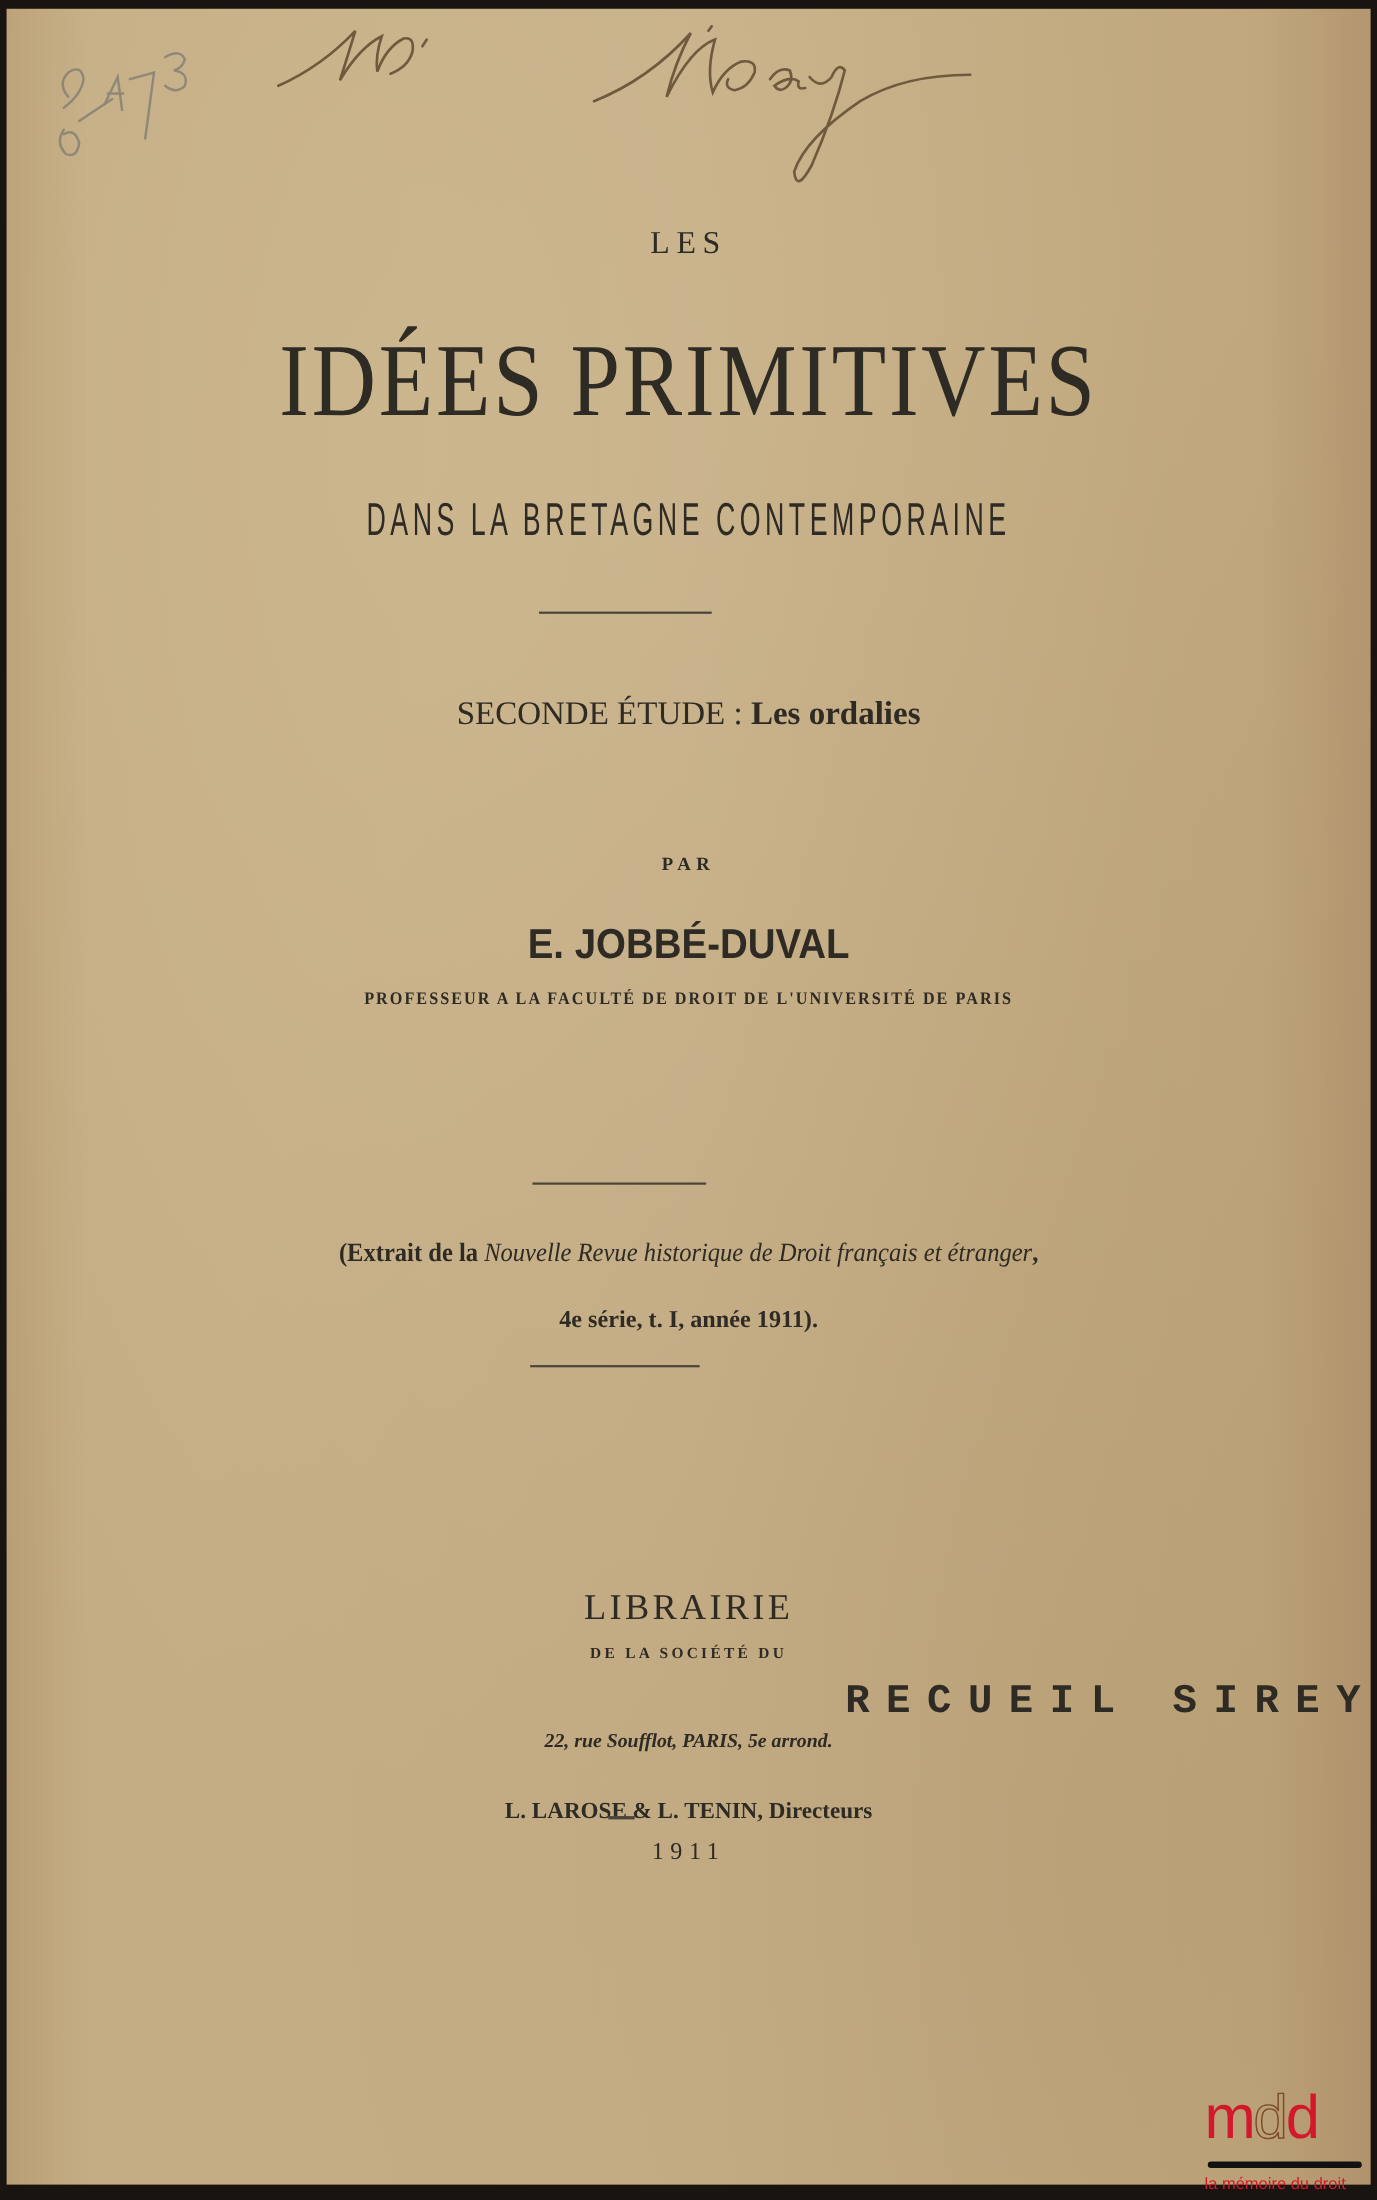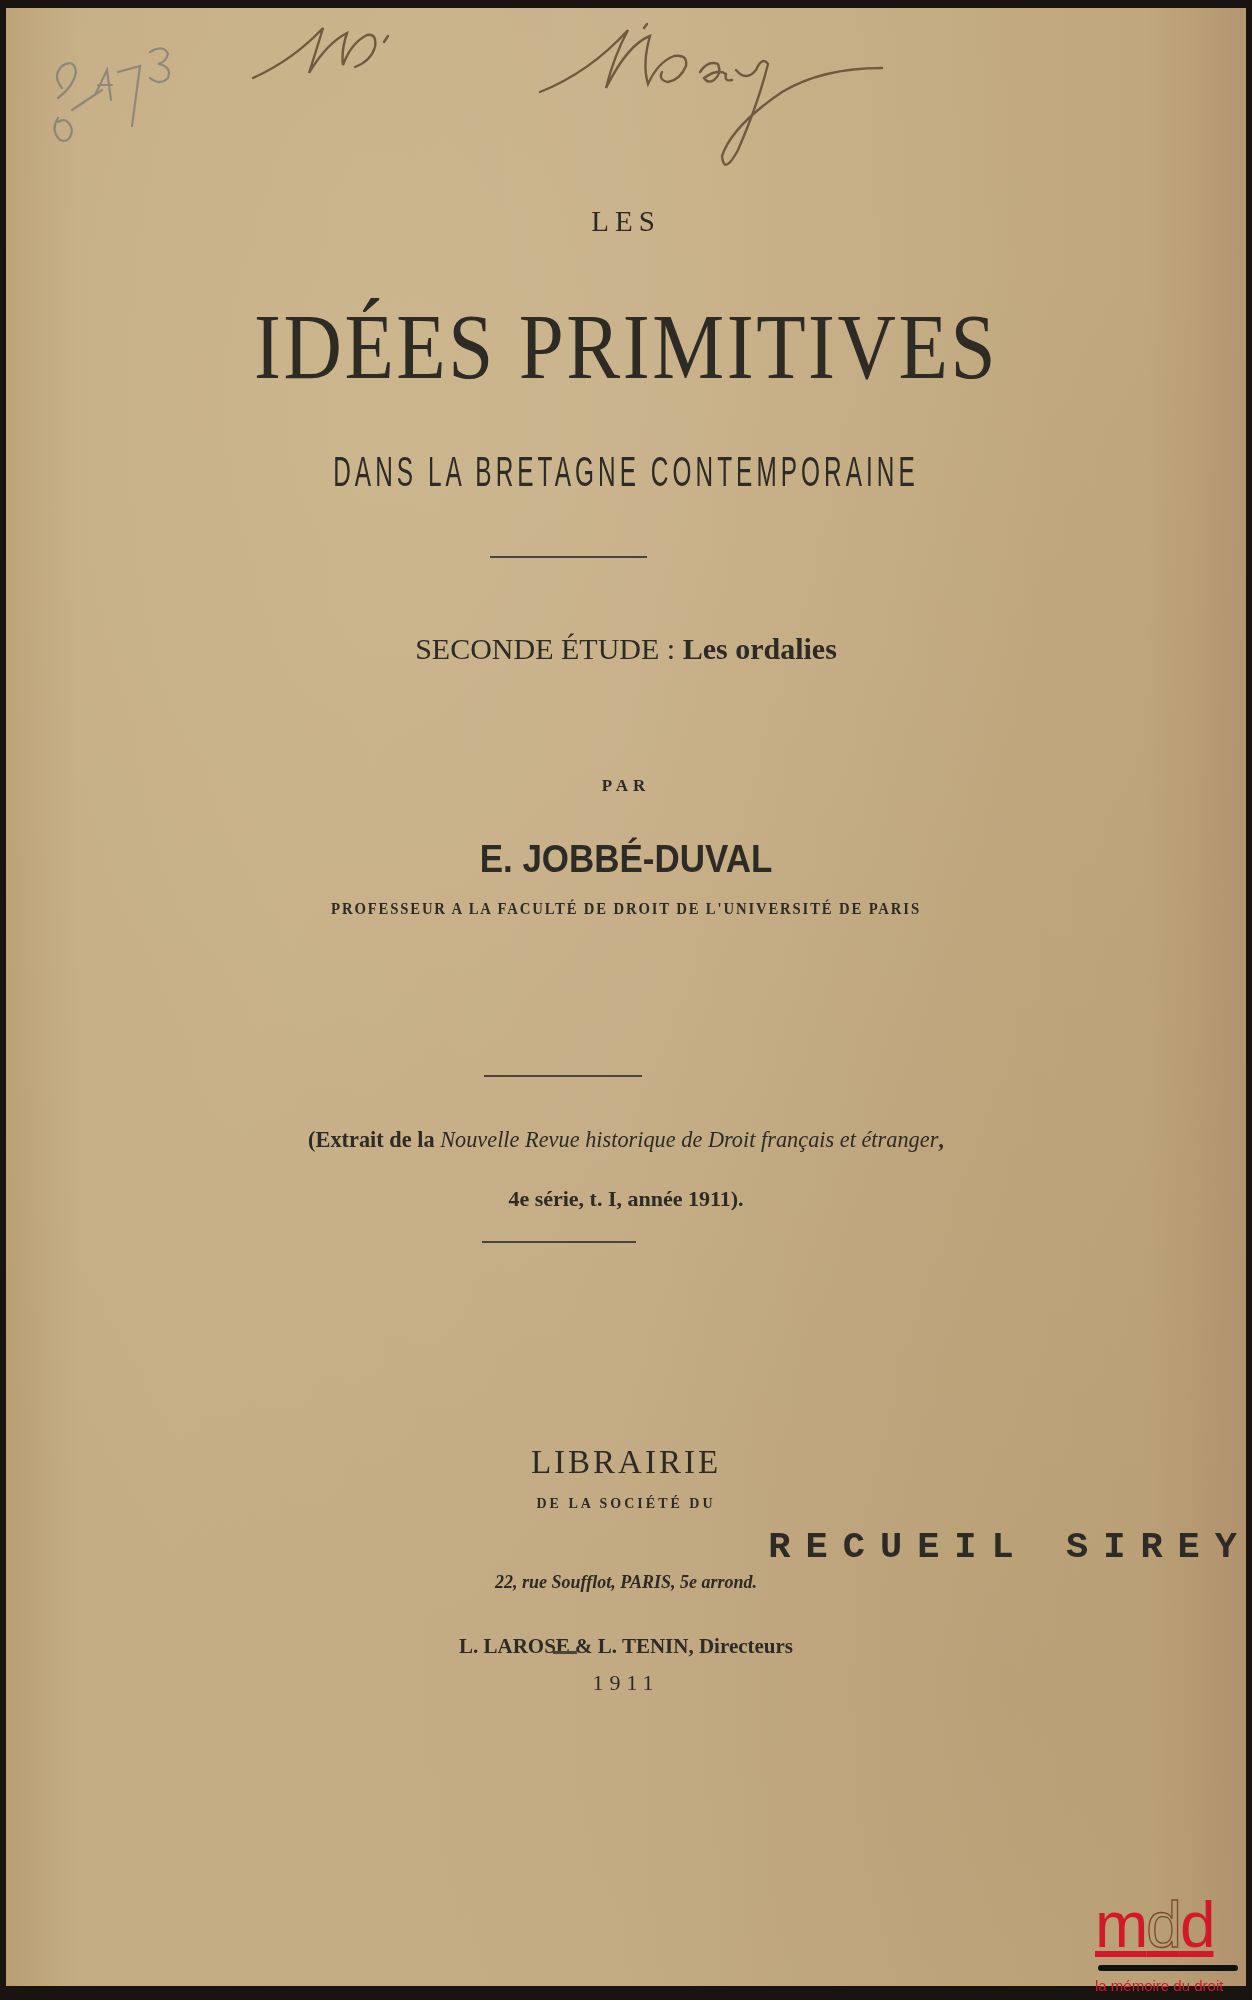--- a/index.html
+++ b/index.html
@@ -30,21 +30,21 @@
   #extract2 { top:1166px; font-size:22px; font-weight:bold;margin-top:20px; }
   #librairie { top:1444px; font-size:33px; letter-spacing:3px; }
   #societe { top:1496px; font-size:14px; font-weight:bold; letter-spacing:3px; }
   #recueil { top:1526px; font-size:37px; font-weight:bold; letter-spacing:15px;text-align:right; }
   #address { top:1572px; font-size:18px; font-style:italic; font-weight:bold; }
   #directors { top:1606px; font-size:21px; font-weight:bold;margin-top:28px; }
   #year { top:1670px; font-size:22px; letter-spacing:6px; }
 
   .hand { position:absolute; left:0; top:0; }
   .logo { position:absolute; left:1095px; top:1893px; width:152px; height:104px; }
-  .logo-letters { position:absolute; left:0; top:0; font-family:"Liberation Sans","DejaVu Sans",sans-serif; font-size:64px; line-height:64px; color:#d2192c; letter-spacing:-2px;text-decoration:underline; }
+  .logo-letters { position:absolute; left:0; top:0; font-family:"Liberation Sans","DejaVu Sans",sans-serif; font-size:56px; line-height:64px; color:#d2192c; letter-spacing:-2px; }
   .logo-letters .outline { color:transparent; -webkit-text-stroke:1.3px #7a4a2a; }
   .logo-bar { position:absolute; left:3px; top:72px; width:140px; height:6px; background:#111; border-radius:3px; }
   .logo-tag { position:absolute; left:0; top:84px; width:160px; font-family:"Liberation Sans","DejaVu Sans",sans-serif; font-size:15px; color:#d2192c; white-space:nowrap; }
 </style>
 </head>
 <body>
 
 <div class="page"></div>
 
 <svg class="hand" width="1252" height="260">

